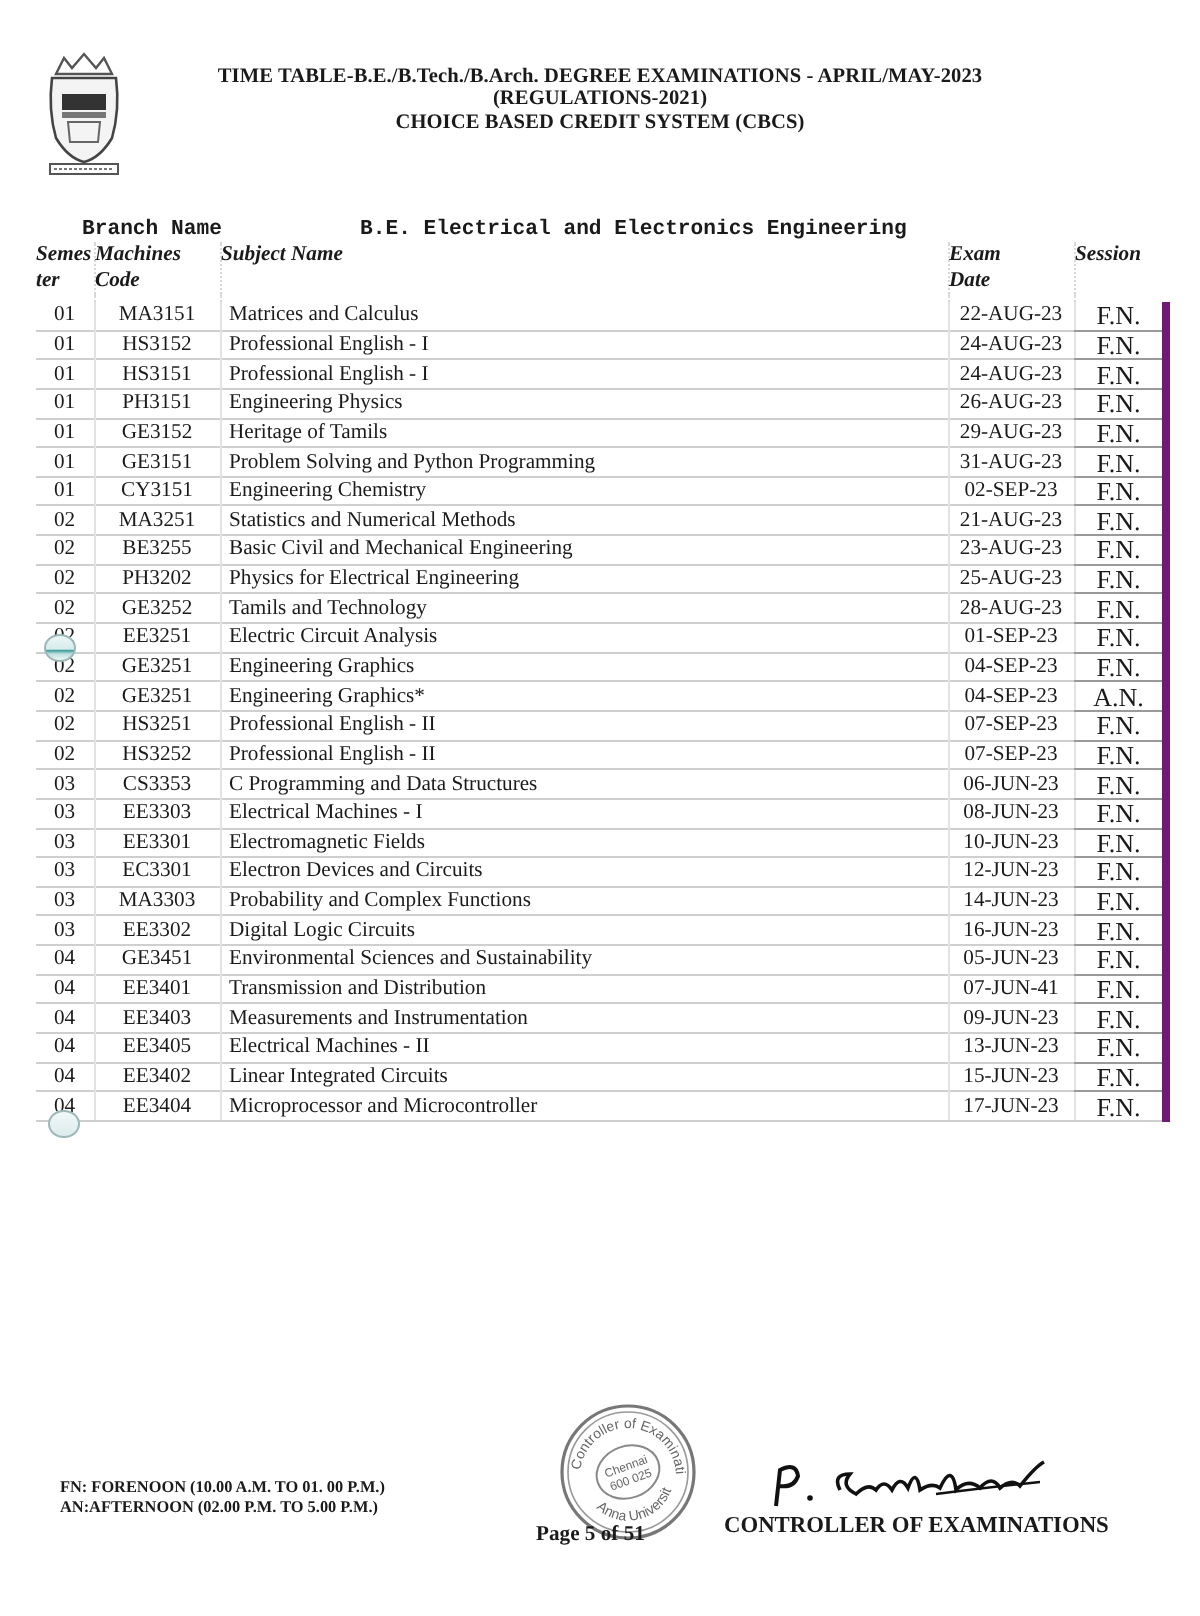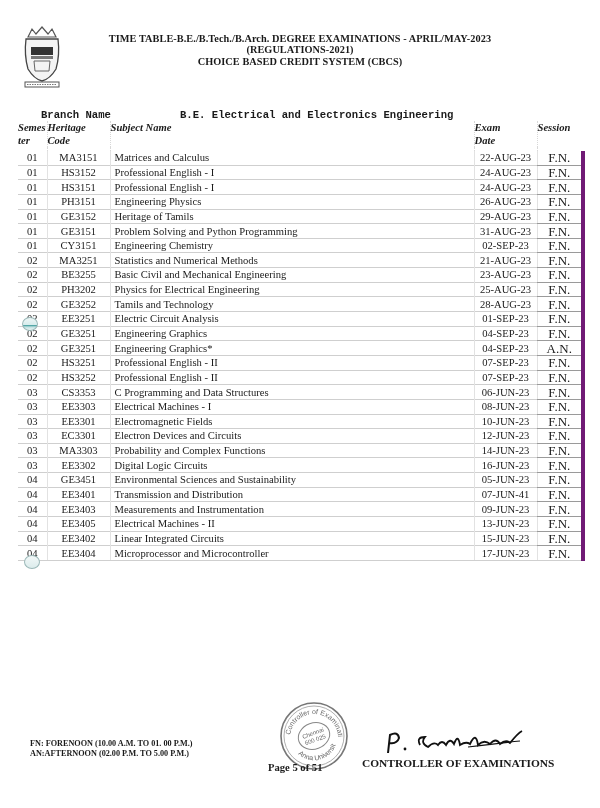--- a/index.html
+++ b/index.html
@@ -103,21 +103,21 @@
       <col style="width:63px">
       <col style="width:46px">
   </colgroup>
   <thead>
     <tr>
       <th>
         <div>Semes</div>
         <div>ter</div>
       </th>
       <th>
-        <div>Heritage</div>
+        <div>Machines</div>
         <div>Code</div>
       </th>
       <th>Subject Name</th>
       <th>
         <div>Exam</div>
         <div>Date</div>
       </th>
       <th>Session</th>
     </tr>
     <tr style="height:4px">

